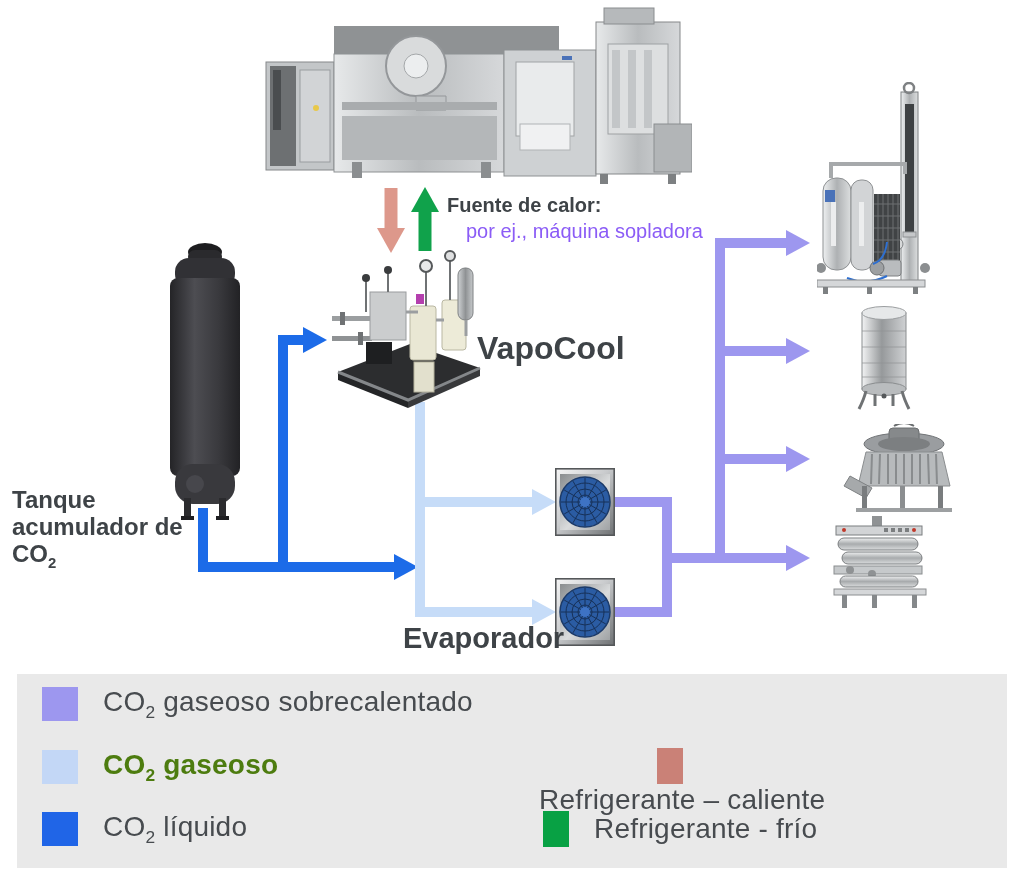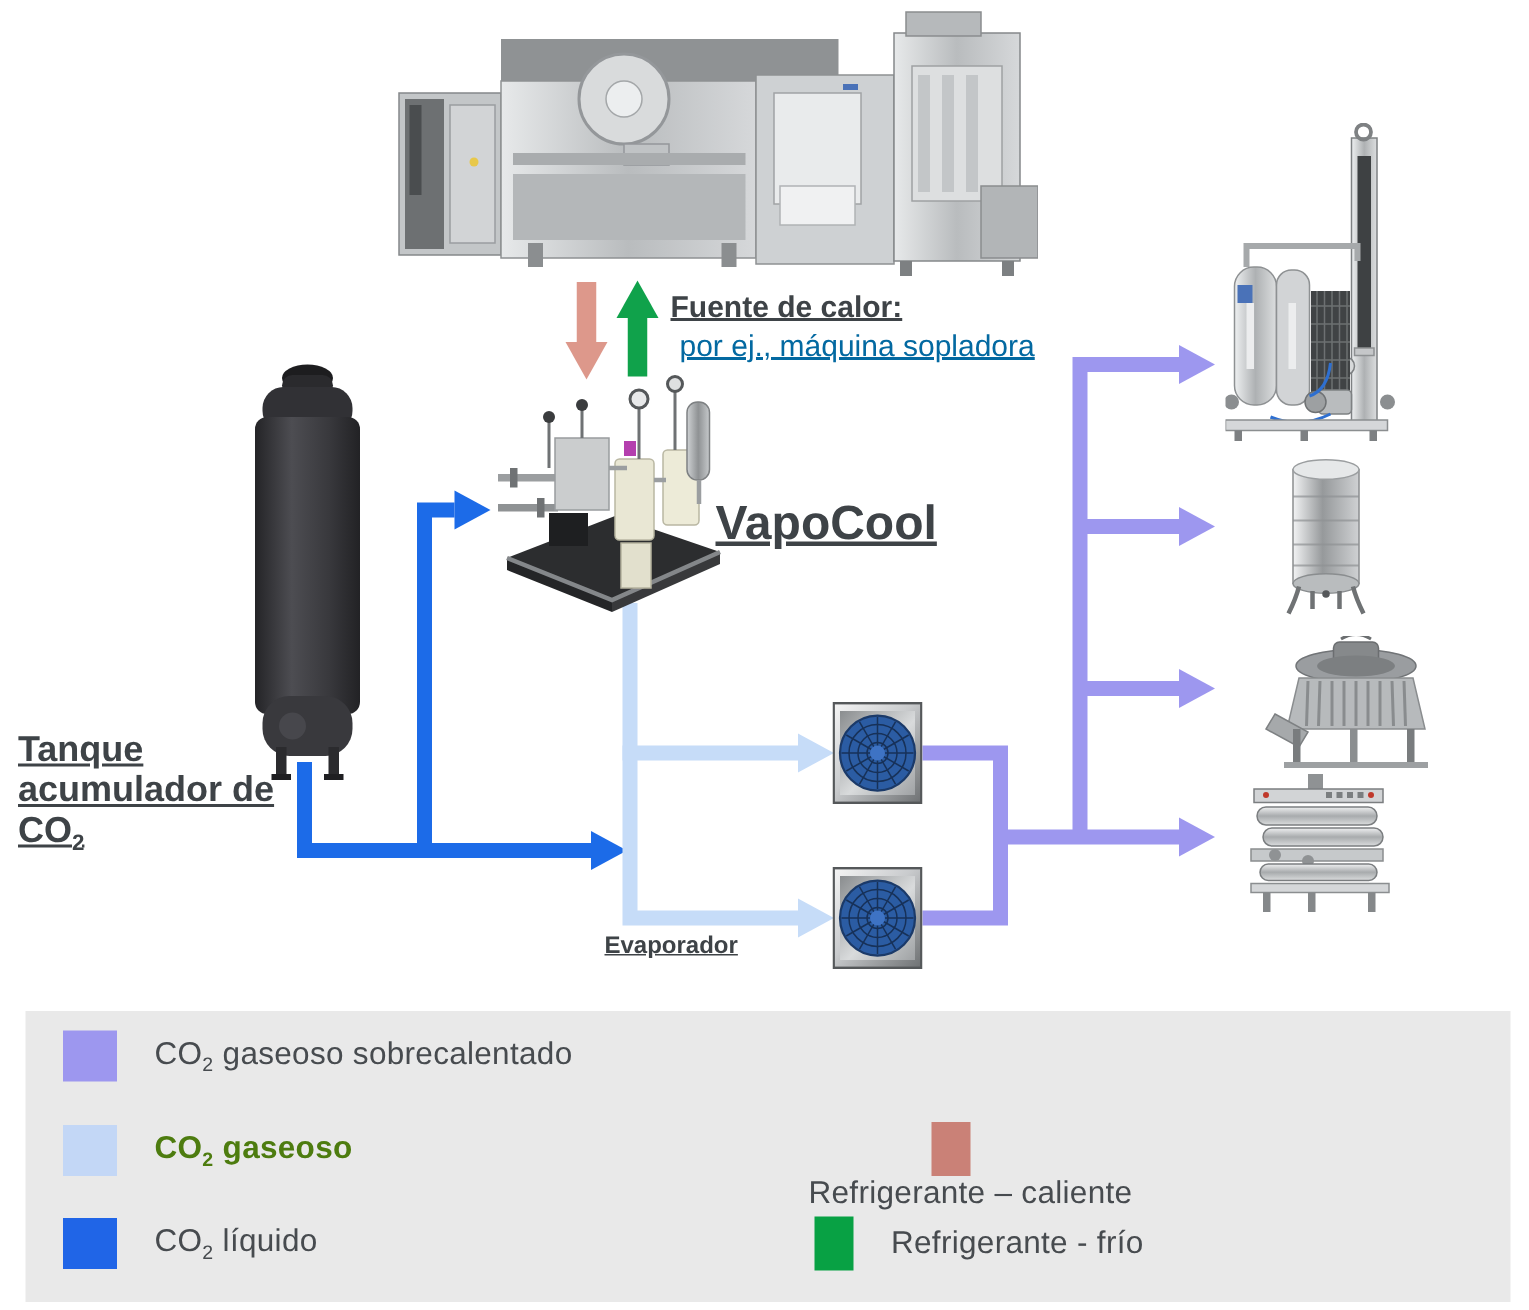--- a/index.html
+++ b/index.html
@@ -2,29 +2,29 @@
 <html><head>
 <meta charset="utf-8">
 <title>Diagram</title>
 <style>
   html,body{margin:0;padding:0;background:#ffffff;}
   .stage{position:relative;width:1019px;height:873px;background:#fff;overflow:hidden;
          font-family:"Liberation Sans",sans-serif;}
   .flows{position:absolute;left:0;top:0;width:1019px;height:873px;}
   .img{position:absolute;}
   .img svg{display:block;width:100%;height:100%;}
-  .lbl{position:absolute;white-space:nowrap;text-decoration:underline;}
+  .lbl{position:absolute;white-space:nowrap;}
   .b{font-weight:bold;}
   sub{font-size:0.62em;}
   .legend{position:absolute;left:17px;top:674px;width:990px;height:194px;}
   .lg-item{position:absolute;display:flex;align-items:center;}
   .sw{display:inline-block;flex:0 0 auto;}
   .sw-l{width:36px;height:34px;}
   .sw-r{width:26px;height:36px;}
-  .lg-label{font-size:21px;margin-left:25px;letter-spacing:0.2px;}
+  .lg-label{font-size:28px;margin-left:25px;letter-spacing:0.2px;}
 </style>
 </head>
 <body>
 
 <div class="stage">
 
   <svg class="flows" viewBox="0 0 1019 873">
 
     <g>
       <polyline points="203,508 203,567 394,567" fill="none" stroke-width="10" stroke="#1c6be8"></polyline>
@@ -340,31 +340,31 @@
         <circle cx="40" cy="58" r="4" fill="#8f9294"></circle>
       <rect x="8" y="60" width="78" height="11" rx="5.5" fill="url(#m4-g)" stroke="#7b7e80"></rect>
       <rect x="2" y="73" width="92" height="6" fill="#d5d7d9" stroke="#8b8e90"></rect>
       <rect x="10" y="79" width="5" height="13" fill="#85888a"></rect>
       <rect x="40" y="79" width="5" height="13" fill="#85888a"></rect>
       <rect x="80" y="79" width="5" height="13" fill="#85888a"></rect>
     </svg>
   </div>
 
   <div class="lbl b" style="left: 447px; top: 194px; font-size: 20px; color: rgb(62, 67, 71);">Fuente de calor:</div>
-  <div class="lbl" style="left: 453px; top: 220px; font-size: 20px; color: #0369a1;">por ej., máquina sopladora</div>
+  <div class="lbl" style="left: 466px; top: 220px; font-size: 20px; color: #8b5cf6;">por ej., máquina sopladora</div>
 
   <div class="lbl b" style="left: 477px; top: 330px; font-size: 32px; color: rgb(62, 67, 71);">VapoCool</div>
 
   <div class="lbl b" style="left: 12px; top: 486px; font-size: 24px; line-height: 27px; color: rgb(62, 67, 71);">
     <div>Tanque</div>
     <div>acumulador de</div>
     <div><span>CO</span><sub>2</sub></div>
   </div>
 
-  <div class="lbl b" style="left: 403px; top: 622px; font-size: 16px; color: rgb(62, 67, 71);">Evaporador</div>
+  <div class="lbl b" style="left: 403px; top: 622px; font-size: 29px; color: rgb(62, 67, 71);">Evaporador</div>
 
 
   <div class="legend" style="background-color: rgb(233, 233, 233);">
 
     <div class="lg-item" style="left:25px;top:13px;height:34px;">
       <span class="sw sw-l" style="background-color: rgb(157, 151, 239);"></span>
       <span class="lg-label" style="color: rgb(71, 75, 79);"><span>CO</span><sub>2</sub><span> gaseoso sobrecalentado</span></span>
     </div>
 
     <div class="lg-item" style="left:25px;top:76px;height:34px;">

